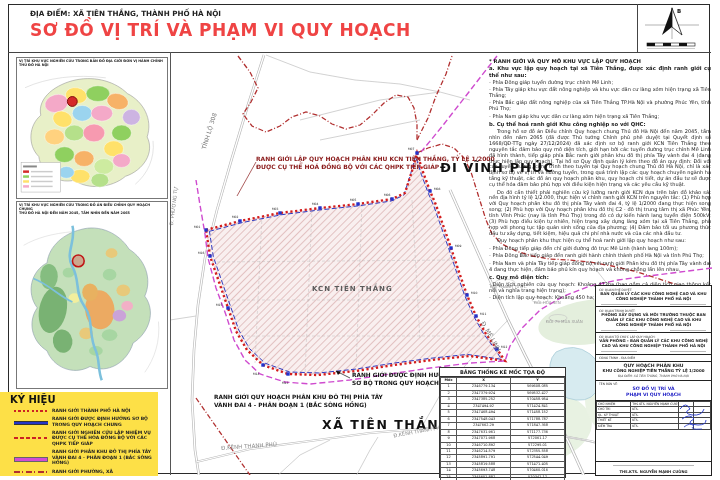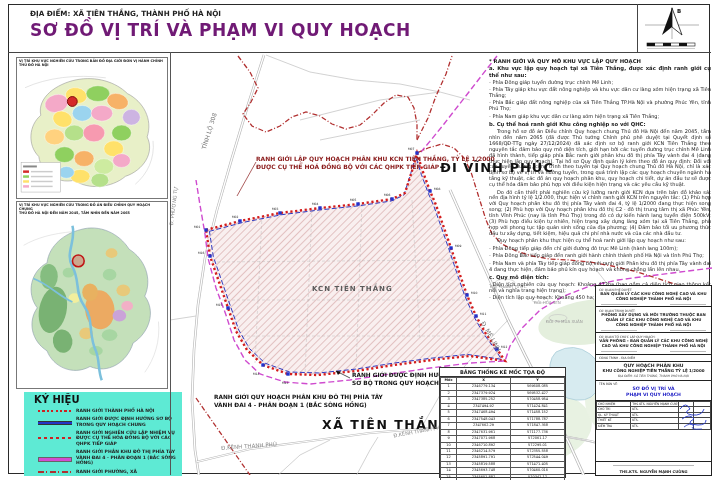--- a/index.html
+++ b/index.html
@@ -15,21 +15,21 @@
   #header{left:30px;top:7px;width:560px;z-index:7}
   #header .l1{font-size:7.6px;font-weight:bold;letter-spacing:.2px}
   #header .l2{font-size:7.2px;font-weight:bold;margin-top:1.5px}
   #header .big{font-size:17px;font-weight:bold;letter-spacing:.5px;margin-top:2px}
   
   .inset{background:#fff;border:.8px solid #777;box-sizing:border-box;z-index:5}
   #inset1{left:16px;top:57px;width:152px;height:142px}
   #inset2{left:16px;top:201px;width:152px;height:188px}
   .inset .ititle{font-size:3.4px;font-weight:bold;line-height:1.2;padding:1px 2px;color:#222}
   
-  #legend{left:24px;top:392px;width:158px;height:84px;background:#5eead4;z-index:5}
+  #legend{left:0;top:392px;width:158px;height:84px;background:#fde047;z-index:5}
   #legend h3{margin:2px 0 2px 10px;font-size:10px;font-weight:bold;color:#111}
   .litem{display:flex;align-items:center;margin:2.5px 0 2.5px 14px}
   .sw{flex:0 0 34px;width:34px;height:6px;position:relative;margin-right:4px}
   .sw i{position:absolute;left:0;right:0;top:2px;height:2px}
   .sw1 i{background:repeating-linear-gradient(90deg,#cc2222 0 2.2px,transparent 2.2px 4.4px)}
   .sw2 i{background:#2535c8;height:2.4px;border-top:.5px solid #333;border-bottom:.5px solid #333}
   .sw3 i{background:repeating-linear-gradient(90deg,#cc2222 0 3.5px,transparent 3.5px 6px)}
   .sw4 i{background:#d24dd2;height:3px;border:.5px solid #666}
   .sw5 i{background:repeating-linear-gradient(90deg,#b03030 0 6px,transparent 6px 8px,#b03030 8px 9.5px,transparent 9.5px 12px)}
   .litem span{font-size:4.5px;font-weight:bold;line-height:1.25;width:116px;color:#222}
@@ -82,21 +82,21 @@
 </head>
 <body>
 
 <div class="abs" id="frame"></div>
 <div class="abs" id="headline"></div>
 <div class="abs" id="compass-sep"></div>
 <div class="abs" id="sidebar-sep"></div>
 
 <div class="abs" id="header">
   <div class="l2">ĐỊA ĐIỂM: XÃ TIÊN THẮNG, THÀNH PHỐ HÀ NỘI</div>
-  <div class="big" style="color:#701a75">SƠ ĐỒ VỊ TRÍ VÀ PHẠM VI QUY HOẠCH</div>
+  <div class="big" style="color:#ef4444">SƠ ĐỒ VỊ TRÍ VÀ PHẠM VI QUY HOẠCH</div>
 </div>
 
 <svg class="abs" style="left:641px;top:5px;z-index:7" width="62" height="46" viewBox="0 0 62 46">
   <line x1="4" y1="20" x2="58" y2="20" stroke="#666" stroke-width="0.5"></line>
   <line x1="31" y1="2" x2="31" y2="34" stroke="#666" stroke-width="0.5"></line>
   <polygon points="31,3 21,30 31,22" fill="#111"></polygon>
   <polygon points="31,3 41,30 31,22" fill="#fff" stroke="#111" stroke-width="0.8"></polygon>
   <text x="36" y="8" font-size="5.5" font-weight="bold" fill="#111">B</text>
   <g>
     <rect x="6" y="38" width="48" height="3" fill="#fff" stroke="#111" stroke-width="0.6"></rect>

